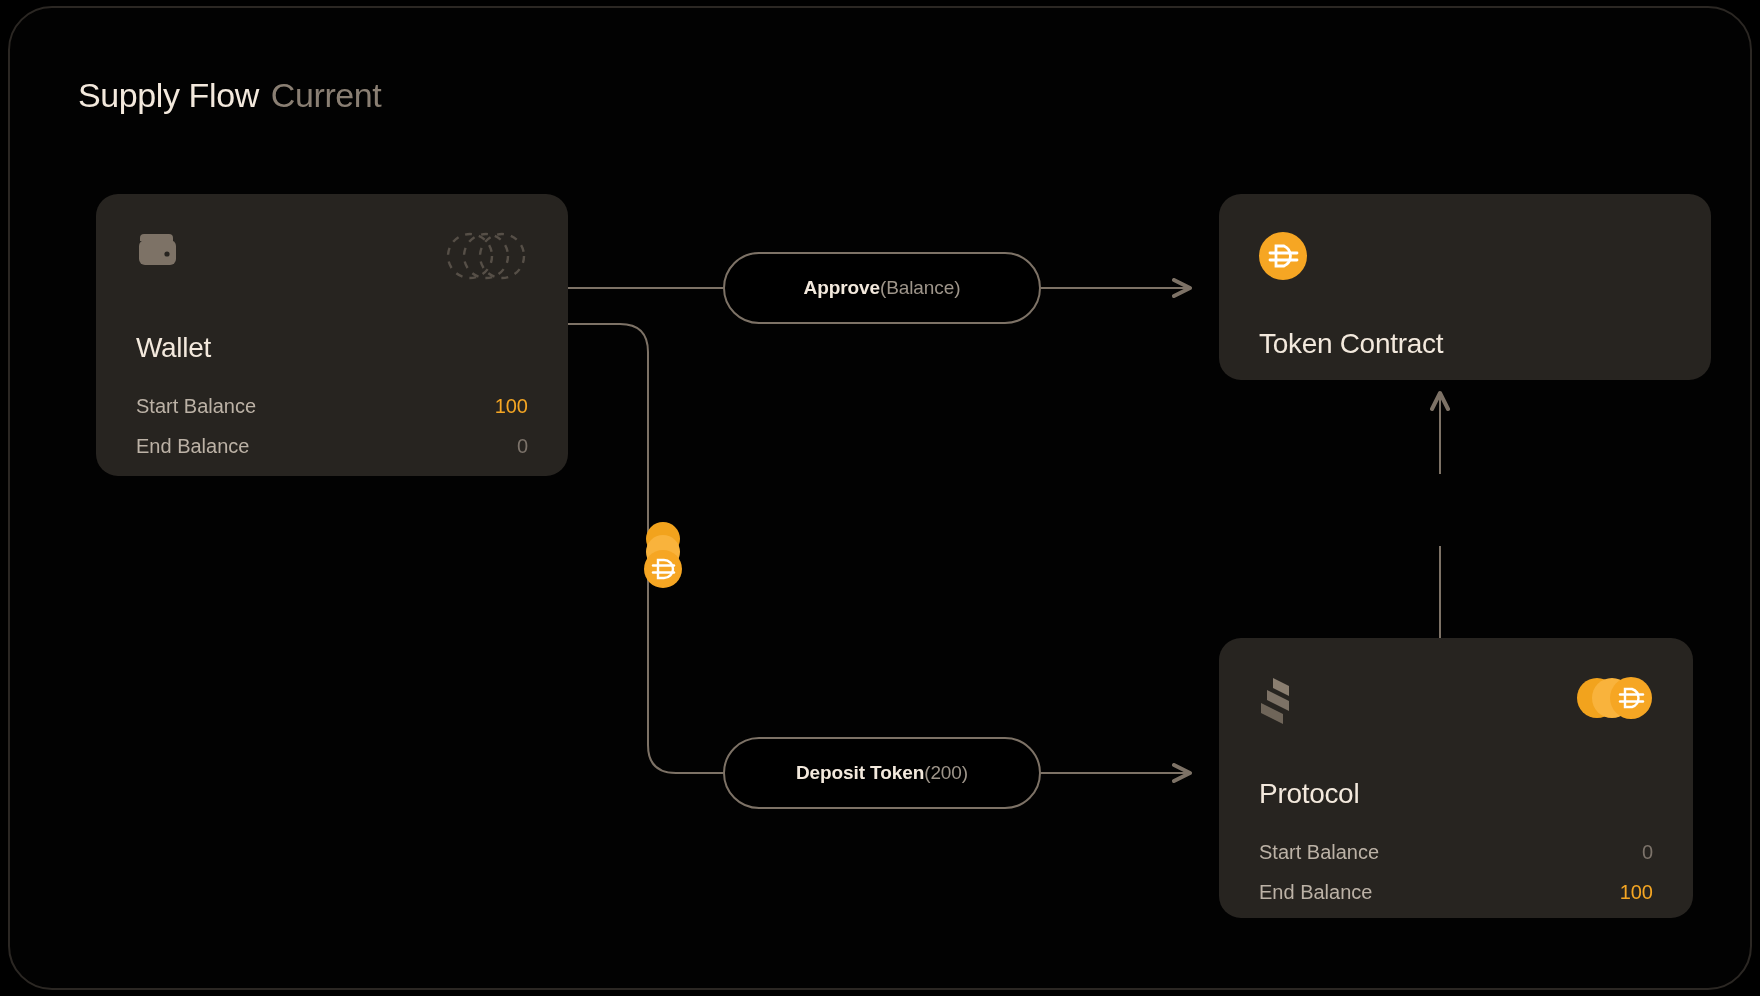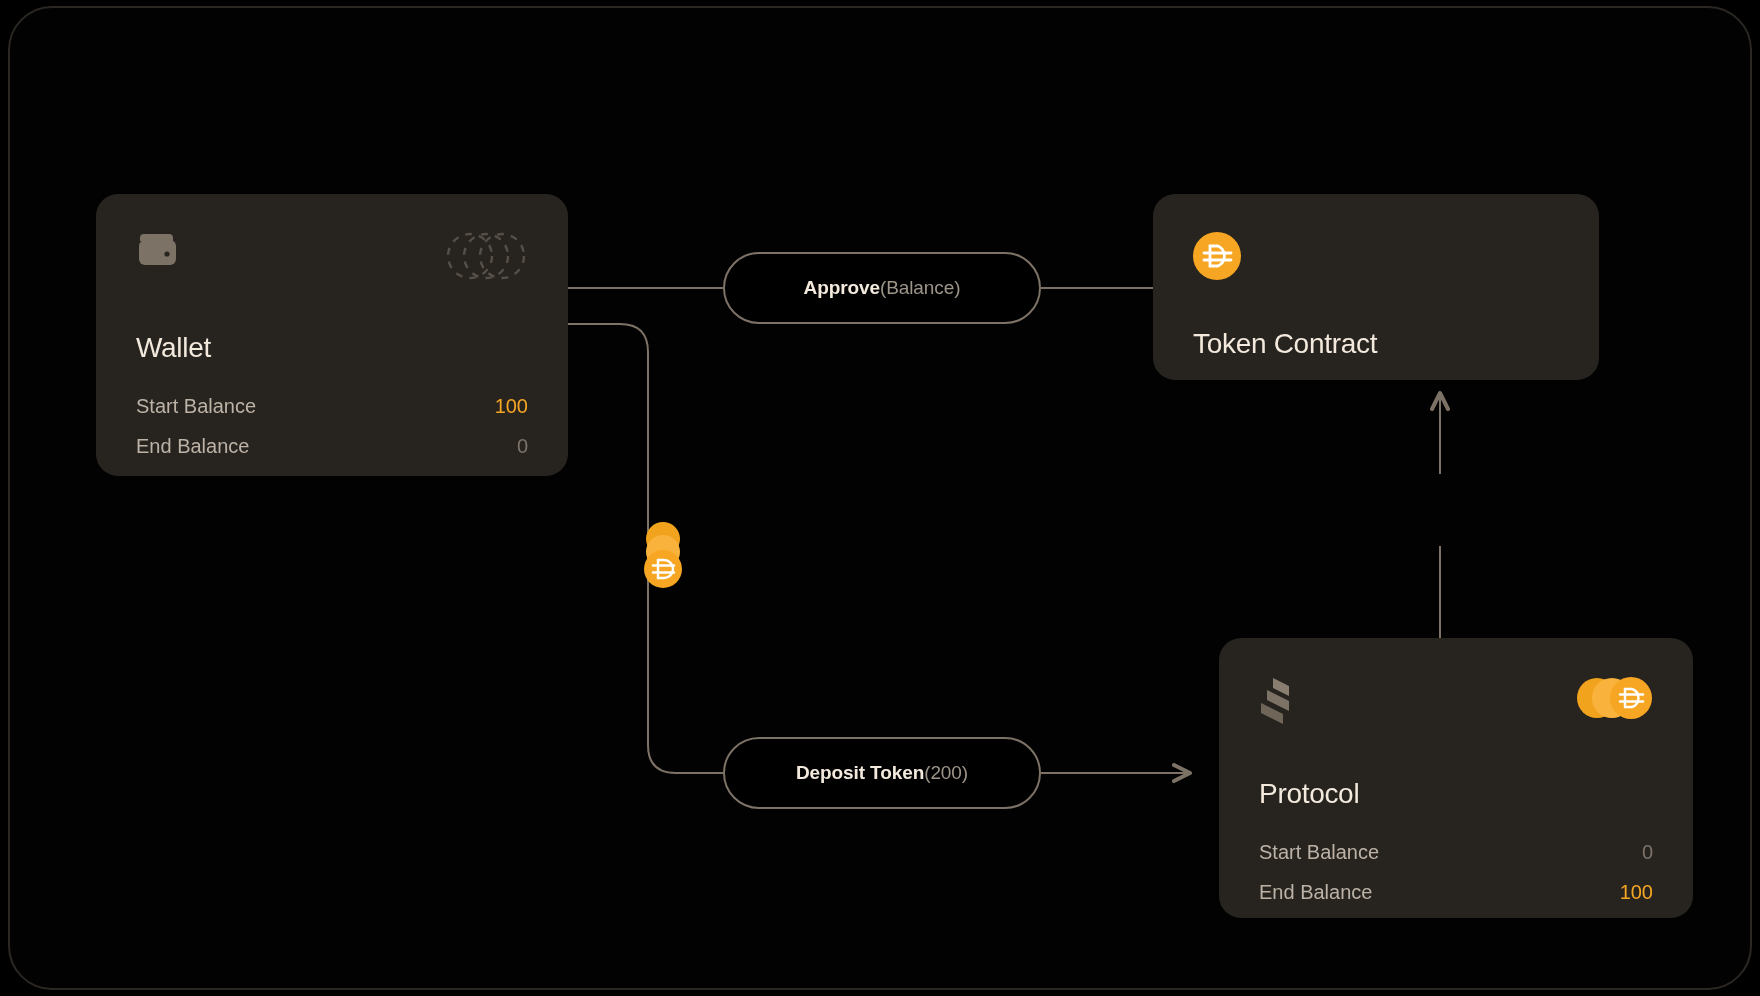--- a/index.html
+++ b/index.html
@@ -37,21 +37,21 @@
   .title .t-sub  { color: #8a7f73; font-weight: 400; margin-left: 12px; }
 
   
   .card {
     position: absolute;
     background: #272420;
     border-radius: 22px;
     margin-left: 16px;
   }
   .card-wallet   { left: 80px;  top: 194px; width: 472px; height: 282px; }
-  .card-token    { left: 1137px; top: 194px; width: 446px; height: 186px; }
+  .card-token    { left: 1203px; top: 194px; width: 492px; height: 186px; }
   .card-protocol { left: 1203px; top: 638px; width: 474px; height: 280px; }
 
   .card-icon {
     position: absolute;
     left: 40px; top: 38px;
   }
   .card-badge {
     position: absolute;
     right: 38px; top: 36px;
   }
@@ -125,20 +125,23 @@
     left: 628px; top: 512px;
   }
 </style>
 </head>
 <body>
 
 <div id="stage">
 
   <div class="frame"></div>
 
+  <div class="title">
+    <span class="t-main">Supply Flow</span><span class="t-sub">Current</span>
+  </div>
 
   <svg class="svg-layer" viewBox="0 0 1760 996" xmlns="http://www.w3.org/2000/svg">
     <defs>
       <marker id="arrowhead" markerWidth="12" markerHeight="12" refX="9" refY="5" orient="auto">
         <path d="M1,1 L9,5 L1,9" fill="none" stroke="#7d7266" stroke-width="2" stroke-linecap="round" stroke-linejoin="round"></path>
       </marker>
     </defs>
 
     <path d="M552,288 L723,288" fill="none" stroke="#7d7266" stroke-width="2"></path>
 

